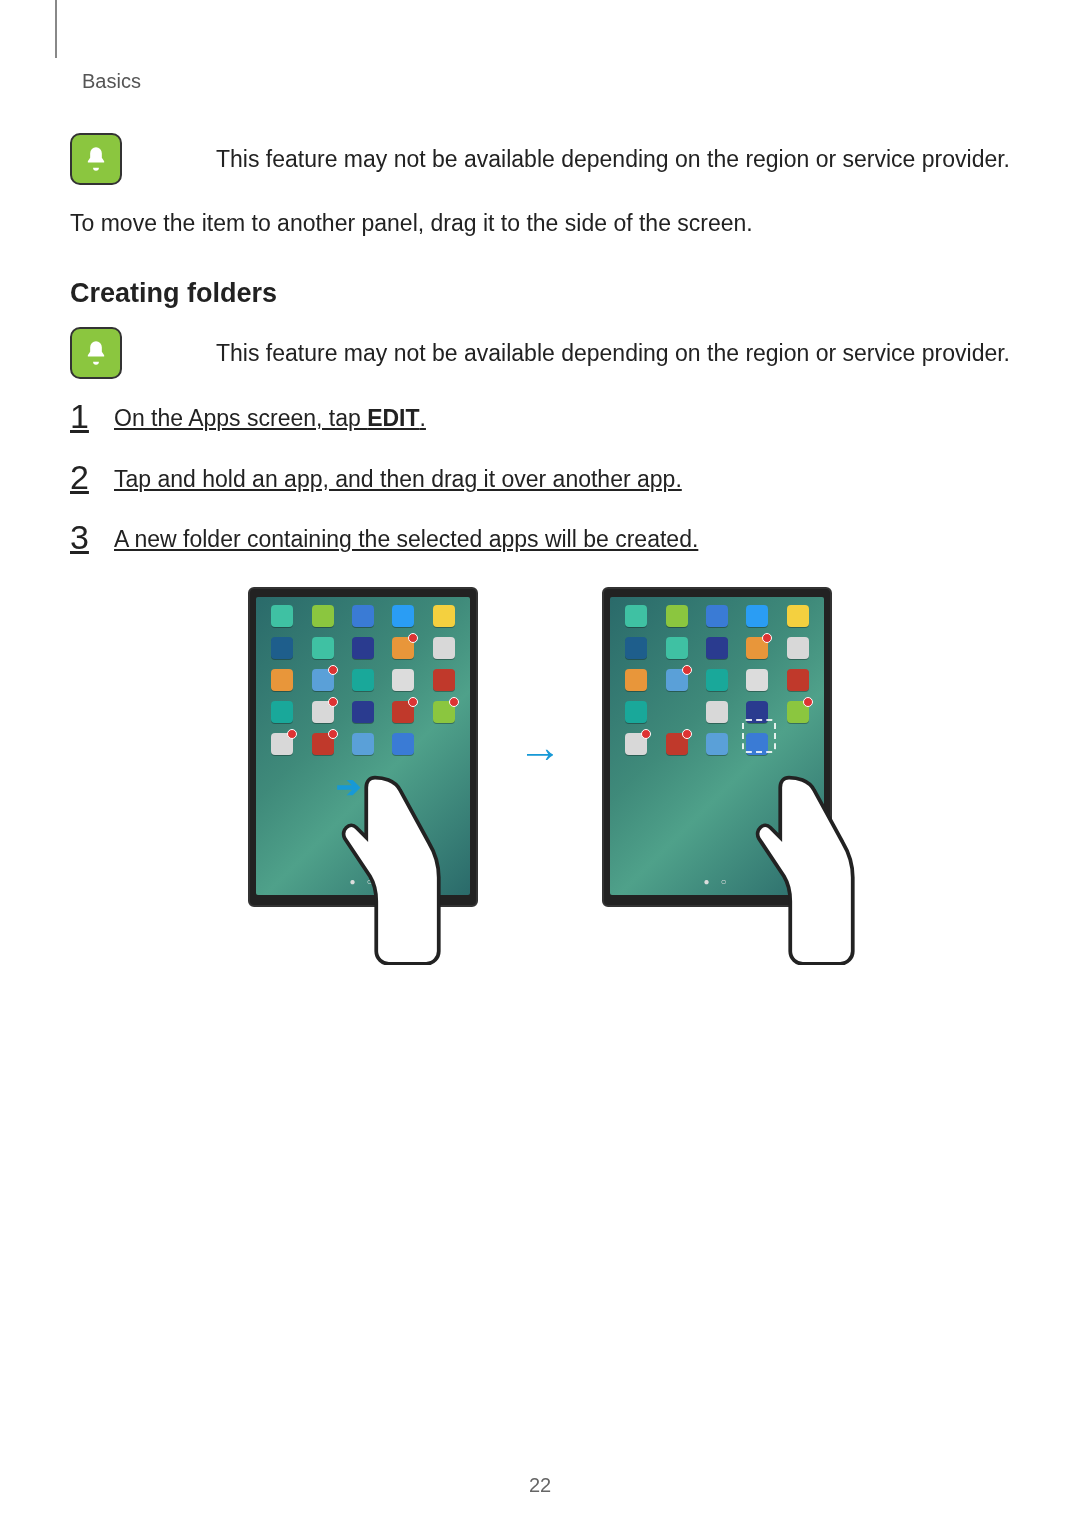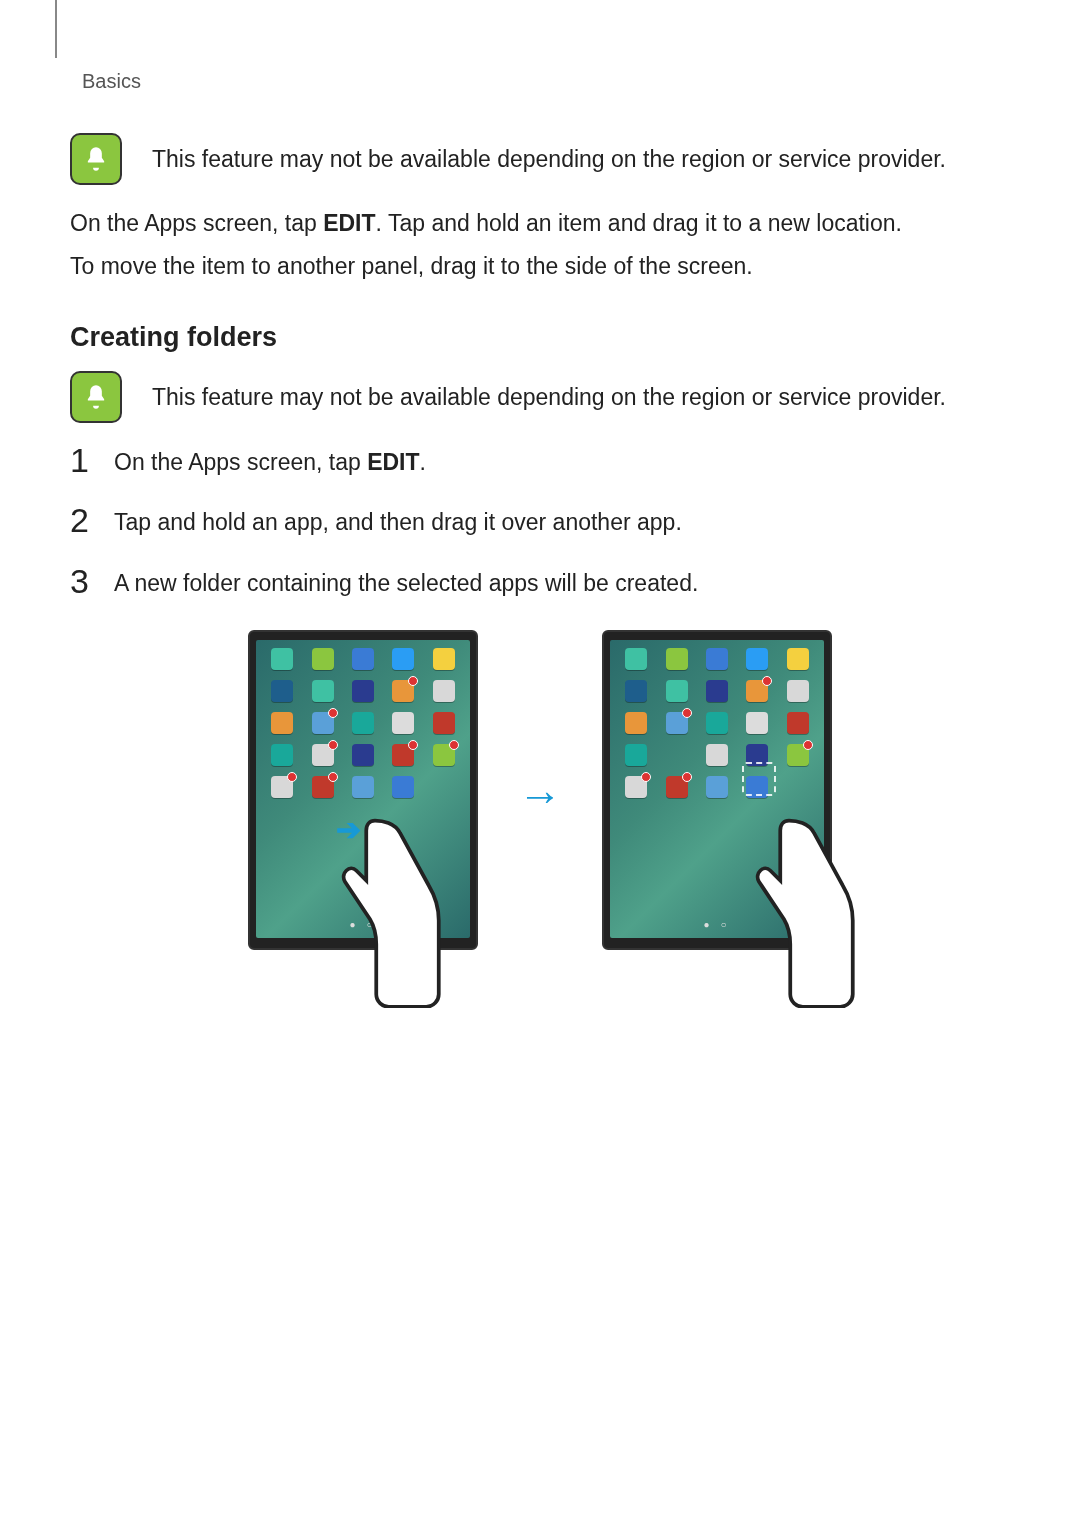--- a/index.html
+++ b/index.html
@@ -44,22 +44,23 @@
   }
   h2.subheading {
     font-size: 27px;
     font-weight: 700;
     margin-top: 38px;
     margin-bottom: 18px;
   }
   .note-row {
     display: flex;
     align-items: center;
-    gap: 30px;
+    gap: 6px;
     margin: 16px 0 22px 0;
+    justify-content: space-between;
   }
   .note-icon {
     width: 48px;
     height: 48px;
     border: 2px solid #333;
     border-radius: 10px;
     background: #8bc63f;
     display: flex;
     align-items: center;
     justify-content: center;
@@ -76,20 +77,21 @@
     padding: 0;
     margin: 20px 0;
     counter-reset: step;
   }
   ol.steps > li {
     counter-increment: step;
     display: flex;
     align-items: flex-start;
     gap: 16px;
     margin-bottom: 26px;
+    text-decoration: underline;
   }
   ol.steps > li::before {
     content: counter(step);
     font-size: 34px;
     font-weight: 400;
     color: #222;
     width: 28px;
     flex: 0 0 28px;
     line-height: 1;
     margin-top: -2px;
@@ -200,23 +202,20 @@
 
   <div class="note-row">
     <div class="note-icon">
       <svg viewBox="0 0 24 24">
           <path fill="#fff" d="M12 2a5 5 0 0 0-5 5v4l-2 3v1h14v-1l-2-3V7a5 5 0 0 0-5-5zm0 20a2.5 2.5 0 0 0 2.5-2.5h-5A2.5 2.5 0 0 0 12 22z"></path>
         </svg>
     </div>
     <div class="note-text">This feature may not be available depending on the region or service provider.</div>
   </div>
 
-  <p class="body">
-    <span>On the Apps screen, tap </span><span class="bold">EDIT</span><span>. Tap and hold an item and drag it to a new location.</span>
-  </p>
   <p class="body">To move the item to another panel, drag it to the side of the screen.</p>
 
   <h2 class="subheading">Creating folders</h2>
 
   <div class="note-row">
     <div class="note-icon">
       <svg viewBox="0 0 24 24">
           <path fill="#fff" d="M12 2a5 5 0 0 0-5 5v4l-2 3v1h14v-1l-2-3V7a5 5 0 0 0-5-5zm0 20a2.5 2.5 0 0 0 2.5-2.5h-5A2.5 2.5 0 0 0 12 22z"></path>
         </svg>
     </div>
@@ -327,13 +326,14 @@
           </div>
         <div class="pager-dots">● ○</div>
       </div>
       <div class="folder-box" style="left:138px; top:130px;"></div>
       <svg class="hand" style="left:110px;" viewBox="0 0 120 160">
         <path fill="#fff" stroke="#222" stroke-width="3" d="M60 10c-4 0-7 3-7 8v40l-8-8c-5-5-13 2-9 9l20 30c3 5 5 10 5 20v40c0 6 5 10 10 10h30c6 0 10-5 10-10V90c0-10-2-18-8-28L80 20c-4-8-14-10-20-10z"></path>
       </svg>
     </div>
   </div>
 
+  <div class="pagenum">22</div>
 </div>
 
 </body></html>

